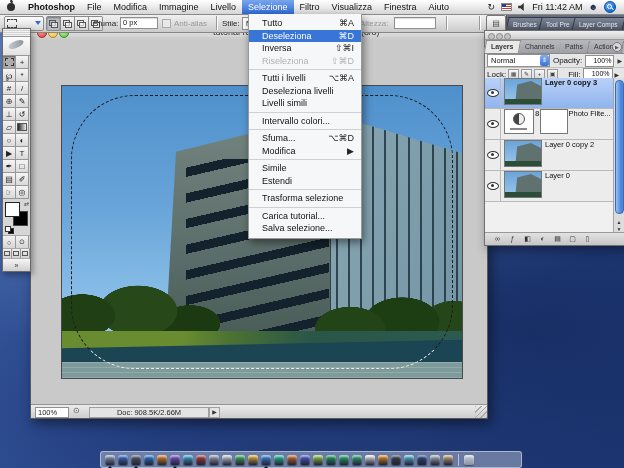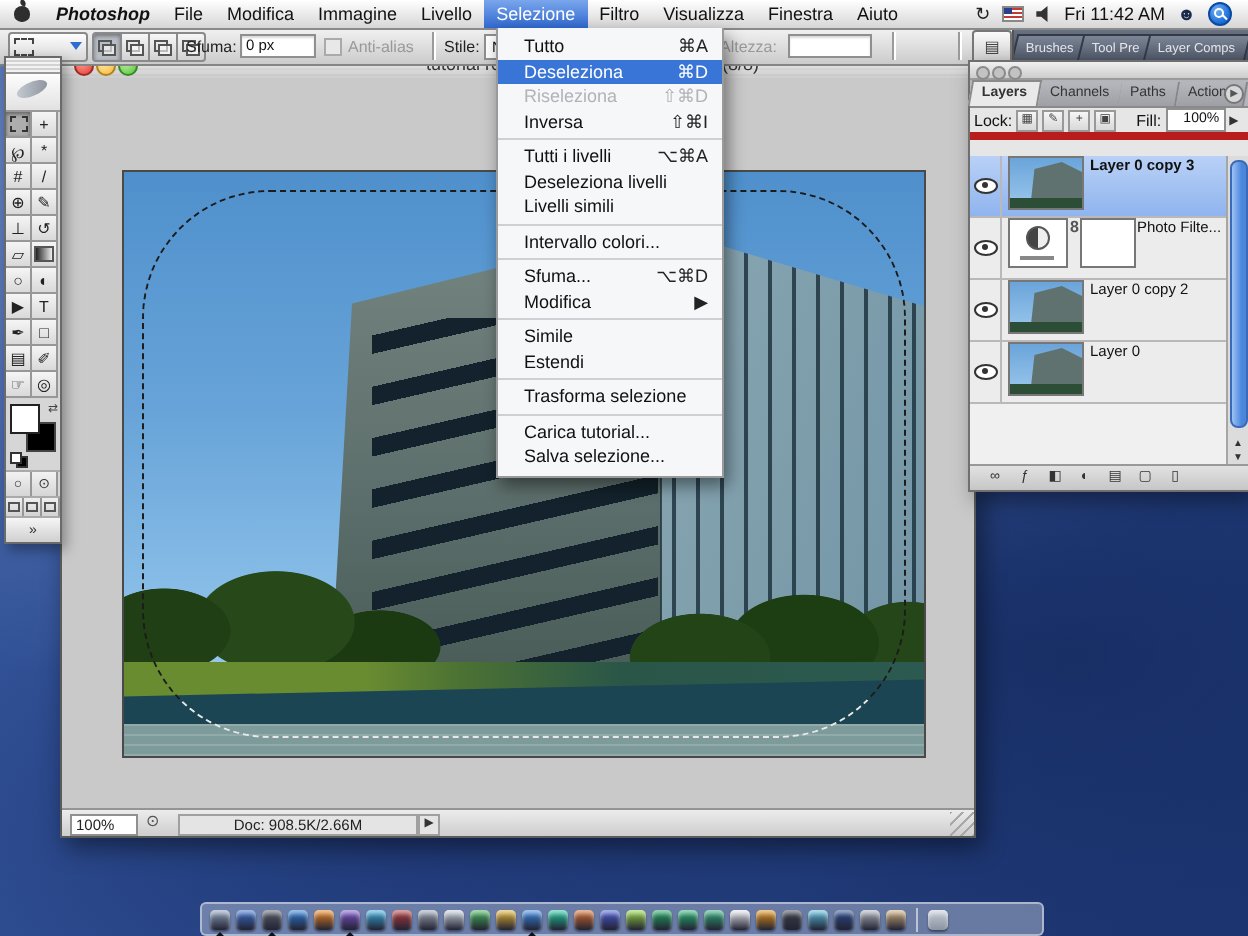--- a/index.html
+++ b/index.html
@@ -15,21 +15,21 @@
 
   
   #menubar{position:absolute;left:0;top:0;width:624px;height:14px;z-index:40;
     background:linear-gradient(#ffffff,#d6d6d6);border-bottom:1px solid #8a8a8a;
     display:flex;align-items:center;font-size:9px;color:#111;}
   .mb-apple{width:22px;display:flex;justify-content:center;align-items:center;}
   .apple-shape{width:8px;height:8px;background:#2e2e2e;border-radius:50% 50% 46% 46%;position:relative;}
   .apple-shape:before{content:"";position:absolute;left:3px;top:-3px;width:3px;height:3px;
     background:#2e2e2e;border-radius:0 70% 0 70%;transform:rotate(20deg);}
   .mb-item{padding:0 6px;height:14px;line-height:14px;white-space:nowrap;}
-  .mb-item.app{font-weight:bold;font-style:italic;}
+  .mb-item.app{font-weight:bold;}
   .mb-item.selected{background:linear-gradient(#7aa6ec,#3068d0);color:#fff;}
   #mb-right{margin-left:auto;display:flex;align-items:center;gap:6px;padding-right:8px;}
   .mb-sync{font-size:9px;color:#222;}
   .mb-flag{width:9px;height:6px;position:relative;border:0.5px solid #888;
     background:repeating-linear-gradient(180deg,#c23b34 0 1px,#fff 1px 2px);}
   .mb-flag:before{content:"";position:absolute;left:0;top:0;width:4px;height:3px;background:#2a3f8f;}
   .mb-speaker{width:8px;height:8px;background:#333;
     clip-path:polygon(0 33%,30% 33%,70% 0,70% 100%,30% 67%,0 67%);}
   .mb-time{font-size:9px;color:#111;white-space:nowrap;}
   .mb-user{font-size:9px;color:#1a2a4a;line-height:10px;}
@@ -327,20 +327,29 @@
       <div class="lp-circ" style="left:11px"></div>
       <div class="lp-circ" style="left:19px"></div>
     </div>
     <div id="lp-tabs">
       <div class="lp-tab active"><span>Layers</span></div>
       <div class="lp-tab"><span>Channels</span></div>
       <div class="lp-tab"><span>Paths</span></div>
       <div class="lp-tab"><span>Actions</span></div>
       <div class="lp-menu-arrow">▶</div>
     </div>
+    <div id="lp-blend">
+      <div id="blend-box">
+        <span>Normal</span>
+        <span id="blend-step">⇕</span>
+      </div>
+      <span class="ob-label">Opacity:</span>
+      <span class="lp-small-box">100%</span>
+      <span class="lp-arr">▶</span>
+    </div>
     <div id="lp-lock">
       <span class="ob-label">Lock:</span>
       <span class="lock-btn">▦</span>
       <span class="lock-btn">✎</span>
       <span class="lock-btn">+</span>
       <span class="lock-btn">▣</span>
       <span class="ob-label" style="margin-left:8px">Fill:</span>
       <span class="lp-small-box">100%</span>
       <span class="lp-arr">▶</span>
     </div>
@@ -481,27 +490,27 @@
 
   <div id="selection-menu">
       <div class="menu-item">
         <span class="mi-label">Tutto</span>
         <span class="mi-short">⌘A</span>
       </div>
       <div class="menu-item highlighted">
         <span class="mi-label">Deseleziona</span>
         <span class="mi-short">⌘D</span>
       </div>
+      <div class="menu-item">
+        <span class="mi-label">Inversa</span>
+        <span class="mi-short">⇧⌘I</span>
+      </div>
       <div class="menu-item disabled">
         <span class="mi-label">Riseleziona</span>
         <span class="mi-short">⇧⌘D</span>
-      </div>
-      <div class="menu-item">
-        <span class="mi-label">Inversa</span>
-        <span class="mi-short">⇧⌘I</span>
       </div>
       <div class="menu-sep"></div>
       <div class="menu-item">
         <span class="mi-label">Tutti i livelli</span>
         <span class="mi-short">⌥⌘A</span>
       </div>
       <div class="menu-item">
         <span class="mi-label">Deseleziona livelli</span>
         <span class="mi-short"></span>
       </div>

